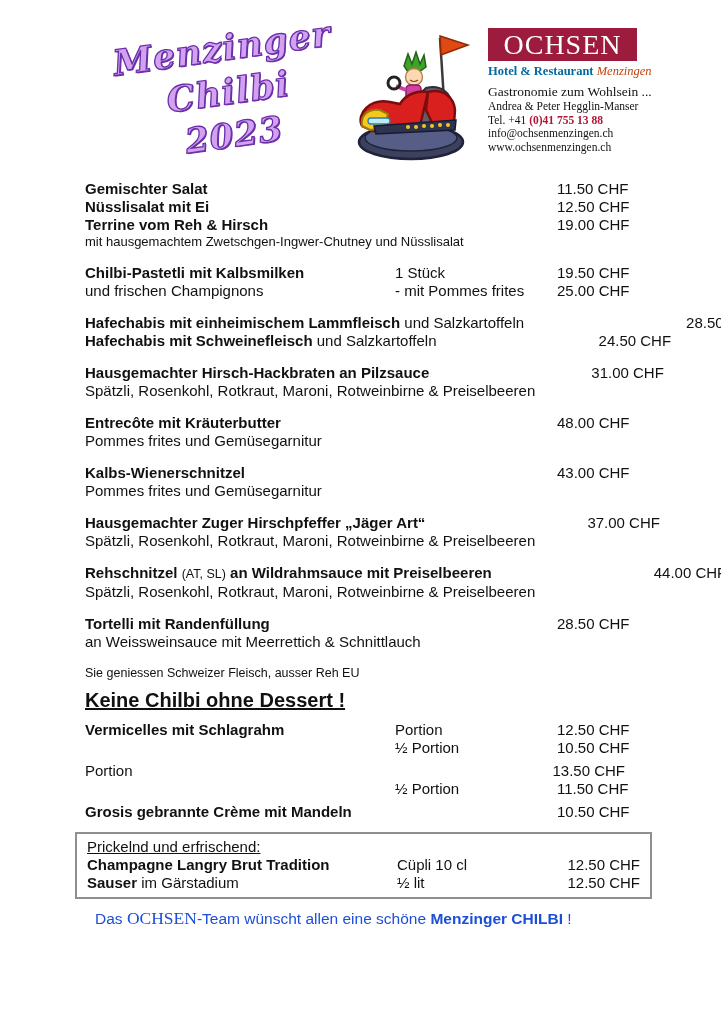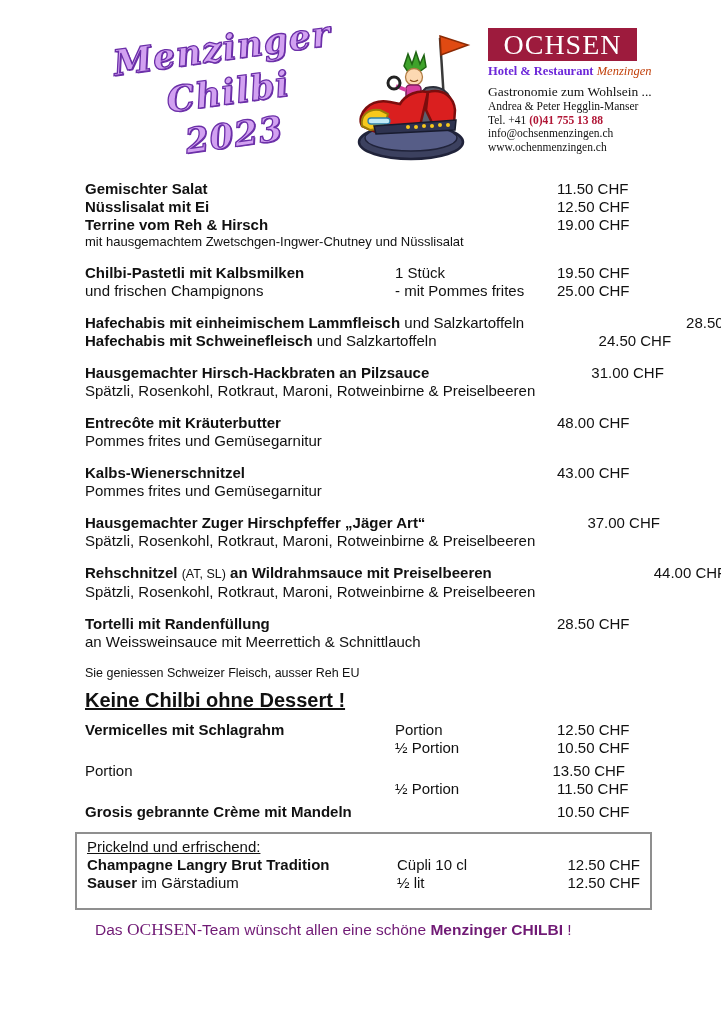--- a/index.html
+++ b/index.html
@@ -23,21 +23,21 @@
     letter-spacing:1px;
   }
   .car-illustration{position:absolute;left:348px;top:26px;width:130px;height:140px;}
   .logo-block{position:absolute;left:488px;top:28px;width:170px;font-family:"Liberation Serif",serif;}
   .logo-banner{
     width:149px;height:33px;background:#9d1b3d;color:#fff;
     display:flex;align-items:center;justify-content:center;
     font-size:28px;letter-spacing:1px;font-family:"Liberation Serif",serif;
   }
   .logo-sub{font-size:12.5px;margin-top:3px;}
-  .logo-sub .red{color:#6d28d9;font-weight:bold;}
+  .logo-sub .red{color:#0369a1;font-weight:bold;}
   .logo-sub .black{color:#c2410c;font-style:italic;}
   .logo-tagline{font-size:13.5px;margin-top:5px;color:#111;}
   .logo-contact{font-size:11.5px;line-height:13.5px;color:#111;}
   .logo-contact .tel-red{color:#b01535;font-weight:bold;}
   
   .menu{position:absolute;left:85px;top:180px;width:540px;font-size:15px;line-height:18px;}
   .block{margin-bottom:14px;}
   .line{display:flex;align-items:baseline;}
   .cell{white-space:nowrap;overflow:visible;}
   .cell.name{flex:0 0 310px;}
@@ -49,24 +49,24 @@
   .t-u{text-decoration:underline;}
   .small-line{font-size:13px;line-height:16px;}
   .note-line{font-size:12.5px;line-height:16px;margin-bottom:6px;}
   .dessert-heading{
     font-size:20px;font-weight:bold;text-decoration:underline;
     margin:0 0 8px 0;line-height:26px;
   }
   .dessert-block .block, .dessert-block{margin-bottom:5px;}
   .specials-box{
     margin:11px 0 0 -10px;width:553px;
-    border:2px solid #8f8f8f;padding:4px 10px 16px 10px;
+    border:2px solid #8f8f8f;padding:4px 10px 5px 10px;
   }
   .specials-box .block{margin-bottom:0;}
-  .footer-line{margin-top:10px;margin-left:10px;color:#701a75;font-size:15.5px;}
+  .footer-line{margin-top:10px;margin-left:10px;color:#1d4ed8;font-size:15.5px;}
   .footer-line .serif{font-family:"Liberation Serif",serif;font-size:17.5px;}
   .footer-line .bold{font-weight:bold;}
 </style>
 </head>
 <body>
 
 <div class="page">
 
   <div class="event-title">
     <div class="l1 title-text">Menzinger Chilbi</div>
@@ -115,21 +115,21 @@
       <span class="red">Hotel &amp; Restaurant</span>
       <span class="black">Menzingen</span>
     </div>
     <div class="logo-tagline">Gastronomie zum Wohlsein ...</div>
     <div class="logo-contact">
       <div>Andrea &amp; Peter Hegglin-Manser</div>
       <div>
         <span>Tel. +41 </span><span class="tel-red">(0)41 755 13 88</span>
       </div>
       <div>info@ochsenmenzingen.ch</div>
-      <div>www.ochenmenzingen.ch</div>
+      <div>www.ochsenmenzingen.ch</div>
     </div>
   </div>
 
   <div class="menu">
     <div id="main-blocks">
         <div class="block">
           <div class="line">
             <div class="cell name"><span class="t-b">Gemischter Salat</span></div>
             <div class="cell mid"></div>
             <div class="cell price">11.50 CHF</div>

